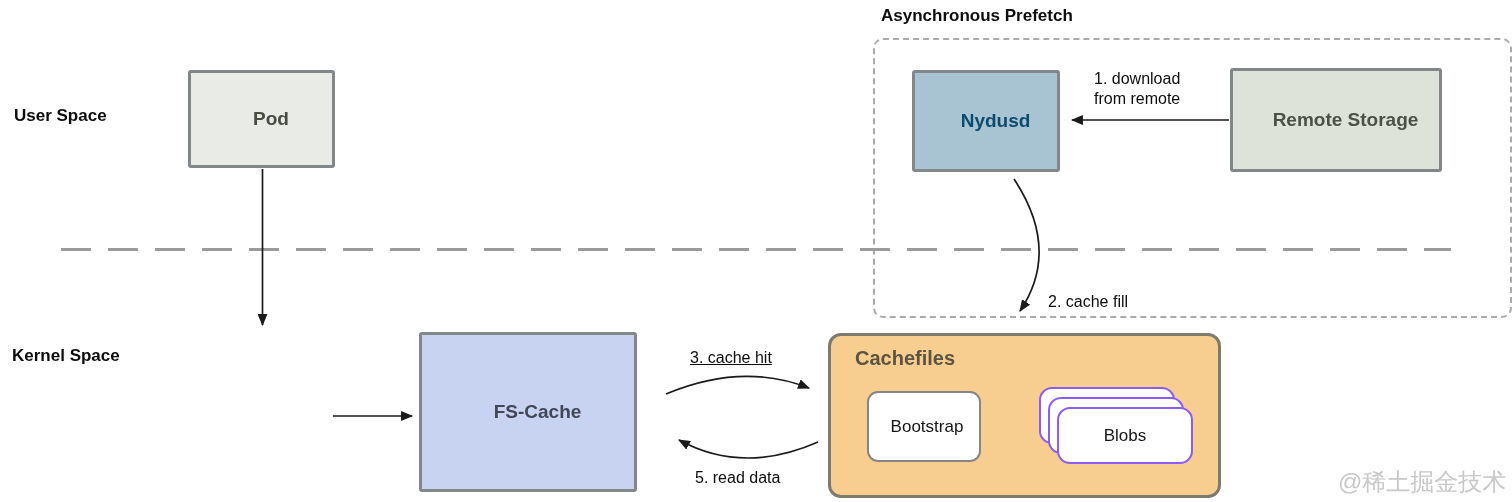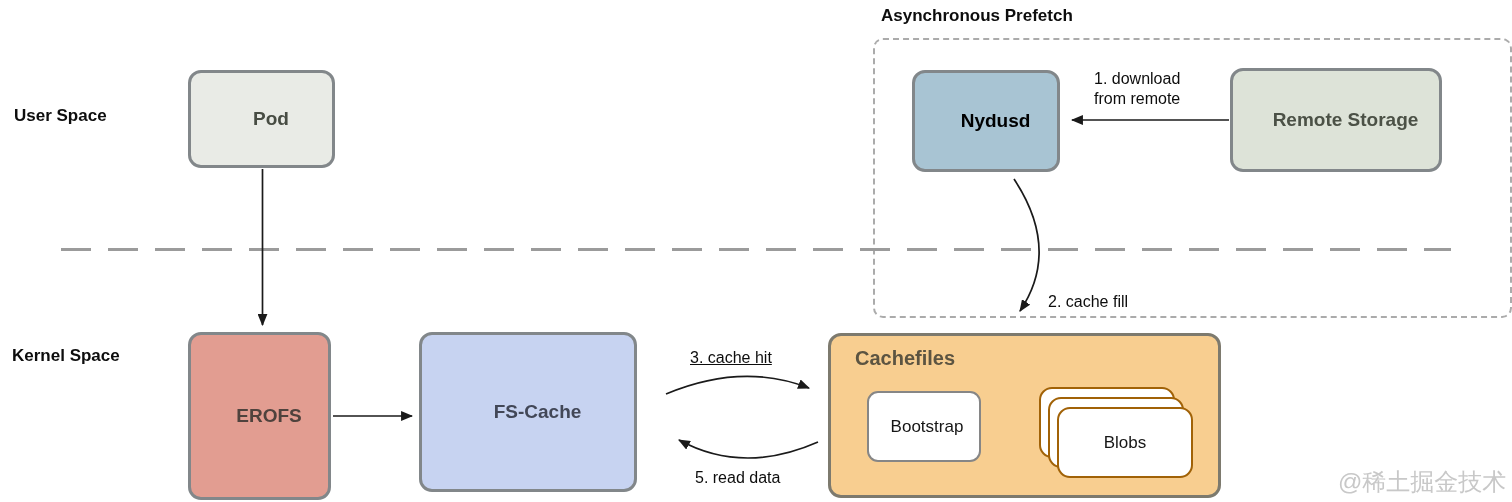--- a/index.html
+++ b/index.html
@@ -3,45 +3,45 @@
 <meta charset="utf-8">
 <style>
   html,body{margin:0;padding:0;background:#ffffff;}
   #canvas{
     position:relative;width:1512px;height:502px;background:#ffffff;overflow:hidden;
     font-family:"Liberation Sans","DejaVu Sans",sans-serif;
     margin-left:6px;
   }
   
   .node{
-    position:absolute;border:3px solid #82878a;border-radius:13px;
+    position:absolute;border:3px solid #82878a;border-radius:3px;
     display:flex;align-items:center;justify-content:center;
     font-weight:bold;font-size:19px;color:#40464a;box-sizing:border-box;padding-left:19px;
   }
   .node-pod          {left:182px;top:70px; width:147px;height:98px; background:#e9ebe6;color:#474c43;}
-  .node-nydusd       {left:906px;top:70px; width:148px;height:102px;background:#a8c4d3;color:#000000;}
+  .node-nydusd       {left:906px;top:70px; width:148px;height:102px;background:#a8c4d3;color:#0c4a6e;}
   .node-remote       {left:1224px;top:68px;width:212px;height:104px;background:#dde3d8;color:#4b5146;}
   .node-erofs        {left:182px;top:332px;width:143px;height:168px;background:#e29d91;color:#4f423d;}
   .node-fscache      {left:413px;top:332px;width:218px;height:160px;background:#c7d3f1;color:#424757;}
   
   .node-cachefiles{
     position:absolute;left:822px;top:333px;width:393px;height:165px;
     background:#f8ce90;border:3px solid #7d7a6e;border-radius:13px;box-sizing:border-box;
   }
   .cachefiles-title{
     position:absolute;left:24px;top:11px;font-weight:bold;font-size:20px;color:#5c5441;
   }
   .subnode{
     position:absolute;background:#ffffff;border:2px solid #868686;border-radius:11px;
     display:flex;align-items:center;justify-content:center;
     font-size:17px;color:#161616;box-sizing:border-box;padding-left:6px;
   }
   .sub-bootstrap{left:36px;top:55px;width:114px;height:71px;}
-  .blob-card{position:absolute;width:136px;height:71px;background:#ffffff;
-    border:2px solid #a16207;border-radius:13px;box-sizing:border-box;}
+  .blob-card{position:absolute;width:136px;height:57px;background:#ffffff;
+    border:2px solid #8b5cf6;border-radius:13px;box-sizing:border-box;}
   .blob-1{left:208px;top:51px;}
   .blob-2{left:217px;top:61px;}
   .blob-3{left:226px;top:71px;display:flex;align-items:center;justify-content:center;font-size:17px;color:#161616;}
   
   .prefetch-box{
     position:absolute;left:867px;top:38px;width:639px;height:280px;
     border:2px dashed #ababab;border-radius:10px;box-sizing:border-box;background:transparent;
   }
   
   .txt{position:absolute;color:#0d0d0d;}
@@ -86,21 +86,20 @@
     <path d="M 812 442 Q 737 475 673 440" fill="none" stroke="#1a1a1a" stroke-width="1.7" marker-end="url(#arr)"></path>
   </svg>
 
   <div class="txt txt-bold lbl-title">Asynchronous Prefetch</div>
   <div class="txt txt-bold lbl-user-space">User Space</div>
   <div class="txt txt-bold lbl-kernel-space">Kernel Space</div>
 
   <div class="node node-pod">Pod</div>
   <div class="node node-nydusd">Nydusd</div>
   <div class="node node-remote">Remote Storage</div>
-  <div class="node node-erofs">EROFS</div>
   <div class="node node-fscache">FS-Cache</div>
 
   <div class="node-cachefiles">
     <div class="cachefiles-title">Cachefiles</div>
     <div class="subnode sub-bootstrap">Bootstrap</div>
     <div class="blob-card blob-1"></div>
     <div class="blob-card blob-2"></div>
     <div class="blob-card blob-3">Blobs</div>
   </div>
 

